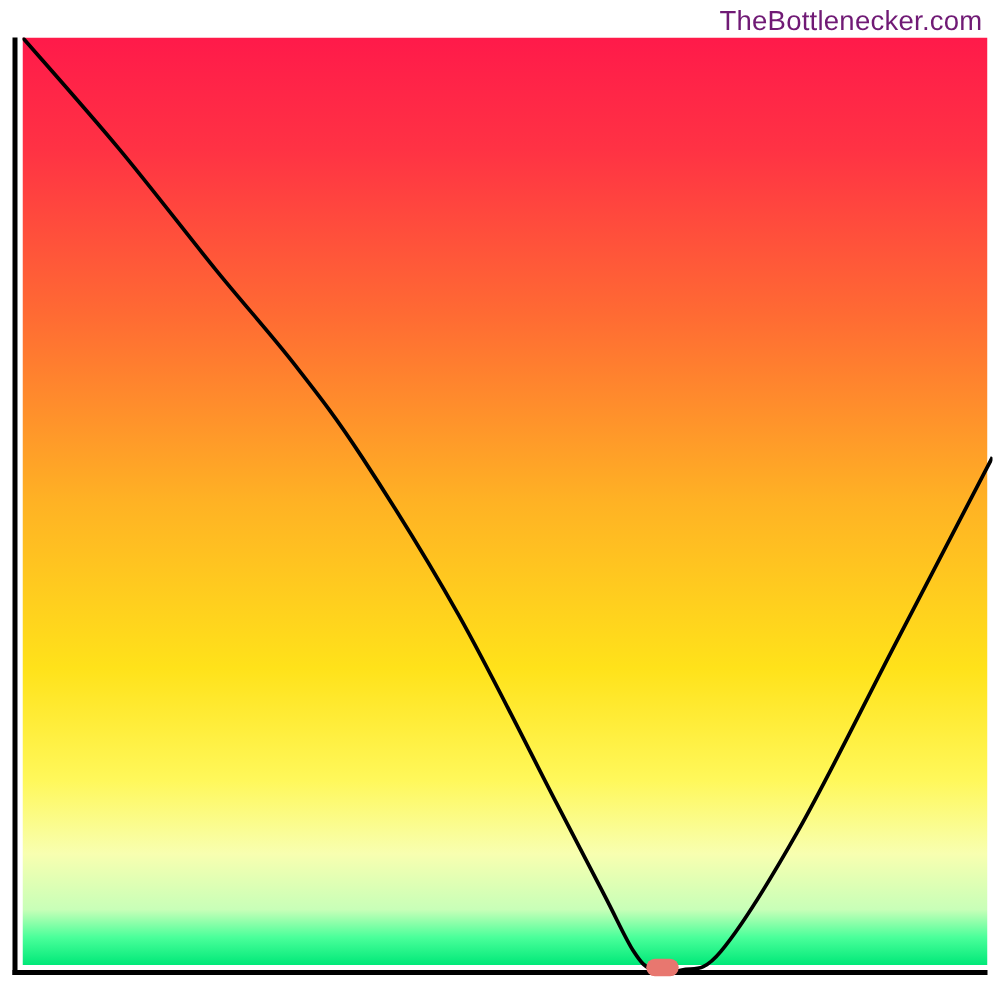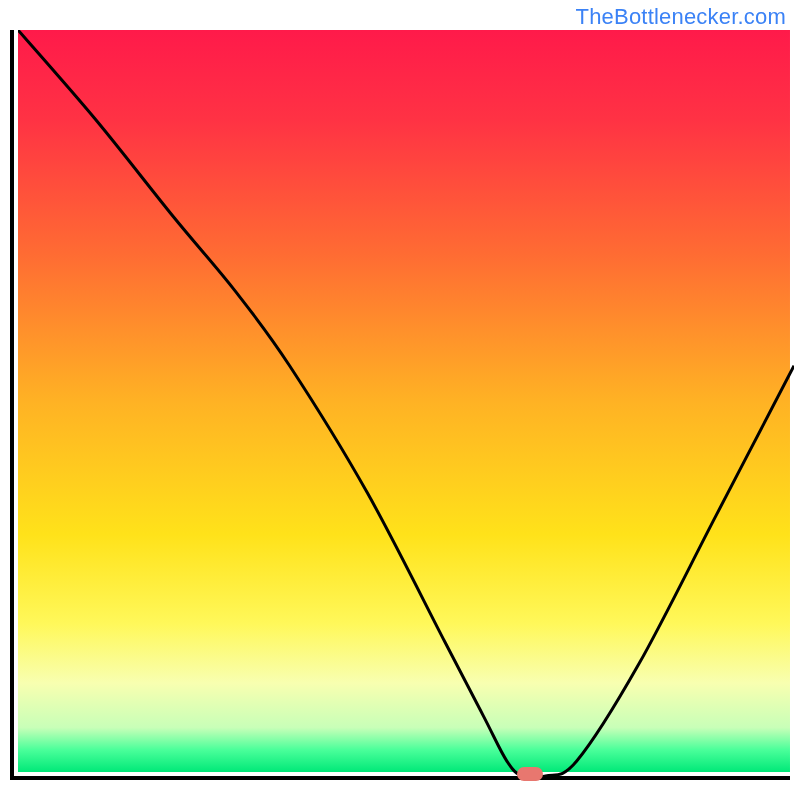--- a/index.html
+++ b/index.html
@@ -9,21 +9,21 @@
     background: #ffffff;
     font-family: Arial, sans-serif;
     position: relative;
     overflow: hidden;
   }
   .watermark {
     position: absolute;
     top: 4px;
     right: 14px;
     font-size: 22px;
-    color: #3b82f6;
+    color: #701a75;
     font-weight: 400;
     letter-spacing: 0.2px;
     z-index: 10;
   }
   .chart-container {
     position: absolute;
     left: 10px;
     top: 30px;
     width: 780px;
     height: 760px;

